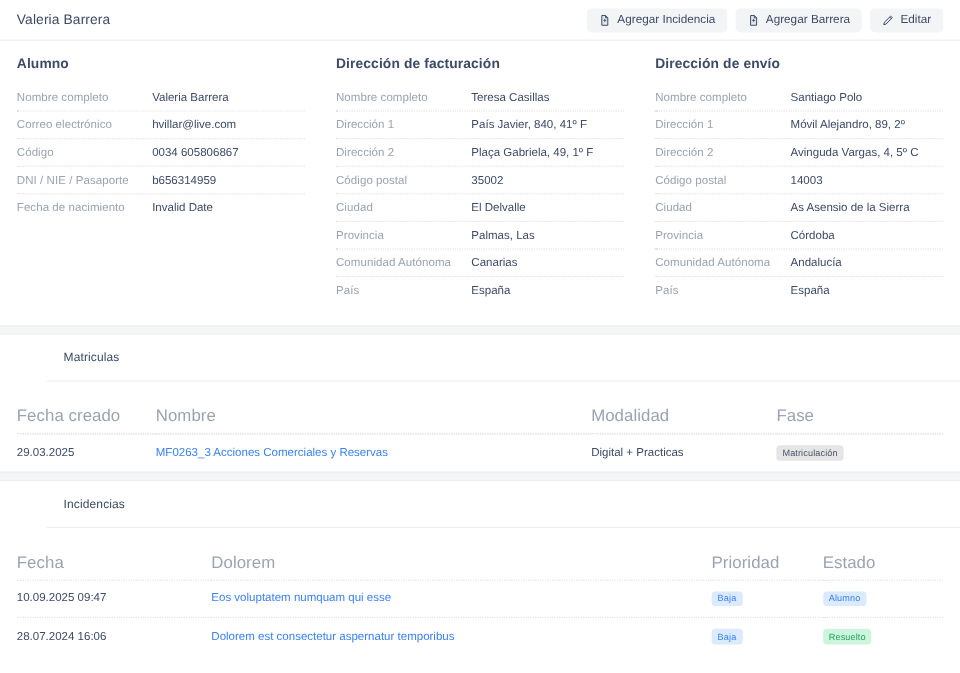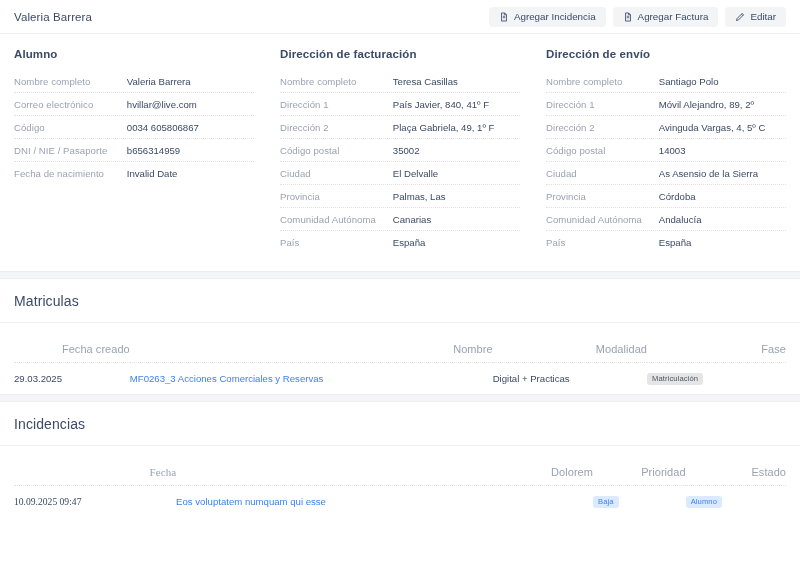--- a/index.html
+++ b/index.html
@@ -94,31 +94,32 @@
   }
   .kv-val {
     color: #3b4a66;
     flex: 1 1 auto;
     word-break: break-word;
   }
 
   
   .section { padding: 0; background: #ffffff; }
   .section-title {
-    font-size: 14px;
+    font-size: 10px;
     color: #3b4a66;
     padding: 14px 14px 13px 14px;
     border-bottom: 1px solid #eceef1;
     letter-spacing: .1px;
+    margin-left: 39px;
   }
   .table-wrap { padding: 0 14px; }
   table { width: 100%; border-collapse: collapse; }
   thead th {
-    text-align: right;
-    font-size: 11px;
+    text-align: left;
+    font-size: 14px;
     font-weight: normal;
     color: #9aa3b2;
     padding: 20px 0 7px 0;
     border-bottom: 1px dotted #dfe3e8;
     letter-spacing: .05px;
   }
   tbody td {
     font-size: 9.6px;
     color: #3b4a66;
     padding: 9px 0 9px 0;
@@ -145,21 +146,21 @@
   .badge-gray  { background: #e5e5e5; color: #4a5568; }
   .badge-blue  { background: #dbeafe; color: #3b82f6; }
   .badge-green { background: #cdf5dd; color: #25a35a; }
 
   
   .c-mat-fecha { width: 15%; }
   .c-mat-nombre { width: 47%; }
   .c-mat-mod { width: 20%; }
   .c-mat-fase { width: 18%; }
 
-  .c-inc-fecha { width: 21%; font-family: Liberation Serif, serif; }
+  .c-inc-fecha { width: 21%; }
   .c-inc-asunto { width: 54%; }
   .c-inc-prio { width: 12%; }
   .c-inc-estado { width: 13%; }
 </style>
 </head>
 <body>
 
 <div class="topbar">
   <div class="page-title">Valeria Barrera</div>
   <div class="topbar-actions" id="header-actions">
@@ -174,21 +175,21 @@
         <span>Agregar Incidencia</span>
       </button>
       <button class="btn">
         <span class="ico">
           <svg viewBox="0 0 16 16" fill="none" stroke="#3b4a66" stroke-width="1.3">
             <path d="M4 1.5h5l3 3v10H4z" fill="#e3e6eb"></path>
             <path d="M9 1.5v3h3"></path>
             <path d="M6 8h4M8 6v4" stroke-width="1.1"></path>
           </svg>
         </span>
-        <span>Agregar Factura</span>
+        <span>Agregar Barrera</span>
       </button>
       <button class="btn">
         <span class="ico">
           <svg viewBox="0 0 16 16" fill="none" stroke="#3b4a66" stroke-width="1.3">
             <path d="M11.5 2.2l2.3 2.3L5.4 12.9 2.3 13.7l.8-3.1z" fill="#e3e6eb"></path>
             <path d="M10.2 3.5l2.3 2.3"></path>
           </svg>
         </span>
         <span>Editar</span>
       </button>
@@ -337,16 +338,22 @@
           <th class="c-inc-estado">Estado</th>
         </tr>
       </thead>
       <tbody id="incidencias-body">
           <tr>
             <td class="c-inc-fecha">10.09.2025 09:47</td>
             <td class="c-inc-asunto"><a class="link">Eos voluptatem numquam qui esse</a></td>
             <td class="c-inc-prio"><span class="badge badge-blue">Baja</span></td>
             <td class="c-inc-estado"><span class="badge badge-blue">Alumno</span></td>
           </tr>
+          <tr>
+            <td class="c-inc-fecha">28.07.2024 16:06</td>
+            <td class="c-inc-asunto"><a class="link">Dolorem est consectetur aspernatur temporibus</a></td>
+            <td class="c-inc-prio"><span class="badge badge-blue">Baja</span></td>
+            <td class="c-inc-estado"><span class="badge badge-green">Resuelto</span></td>
+          </tr>
         </tbody>
     </table>
   </div>
 </div>
 
 </body></html>

